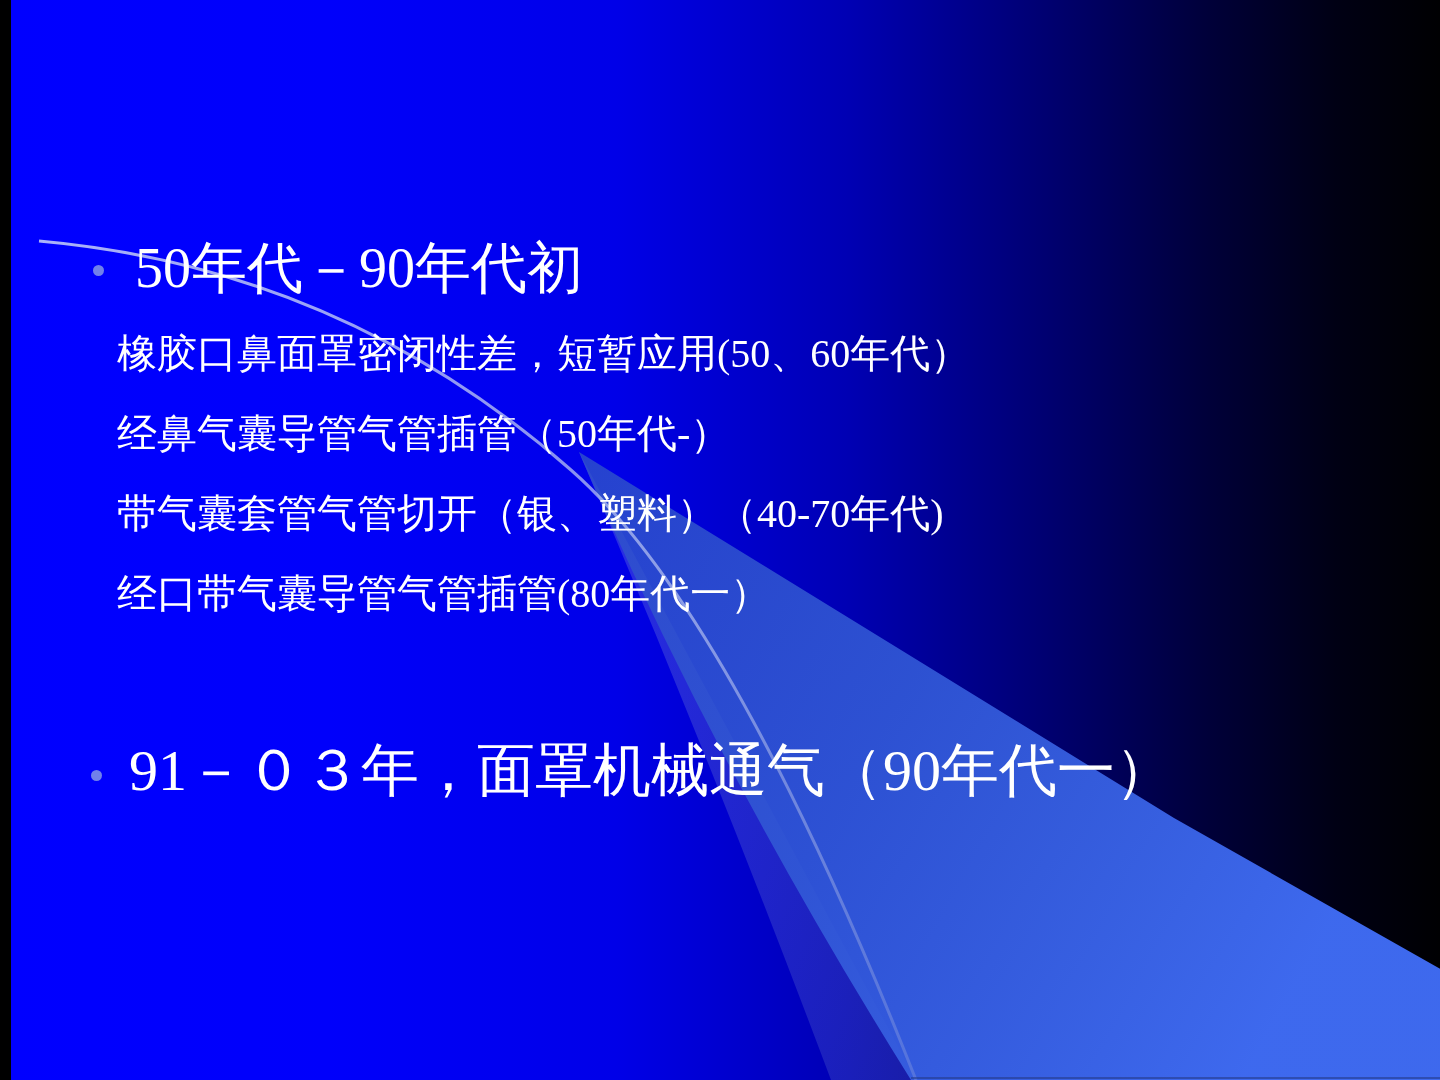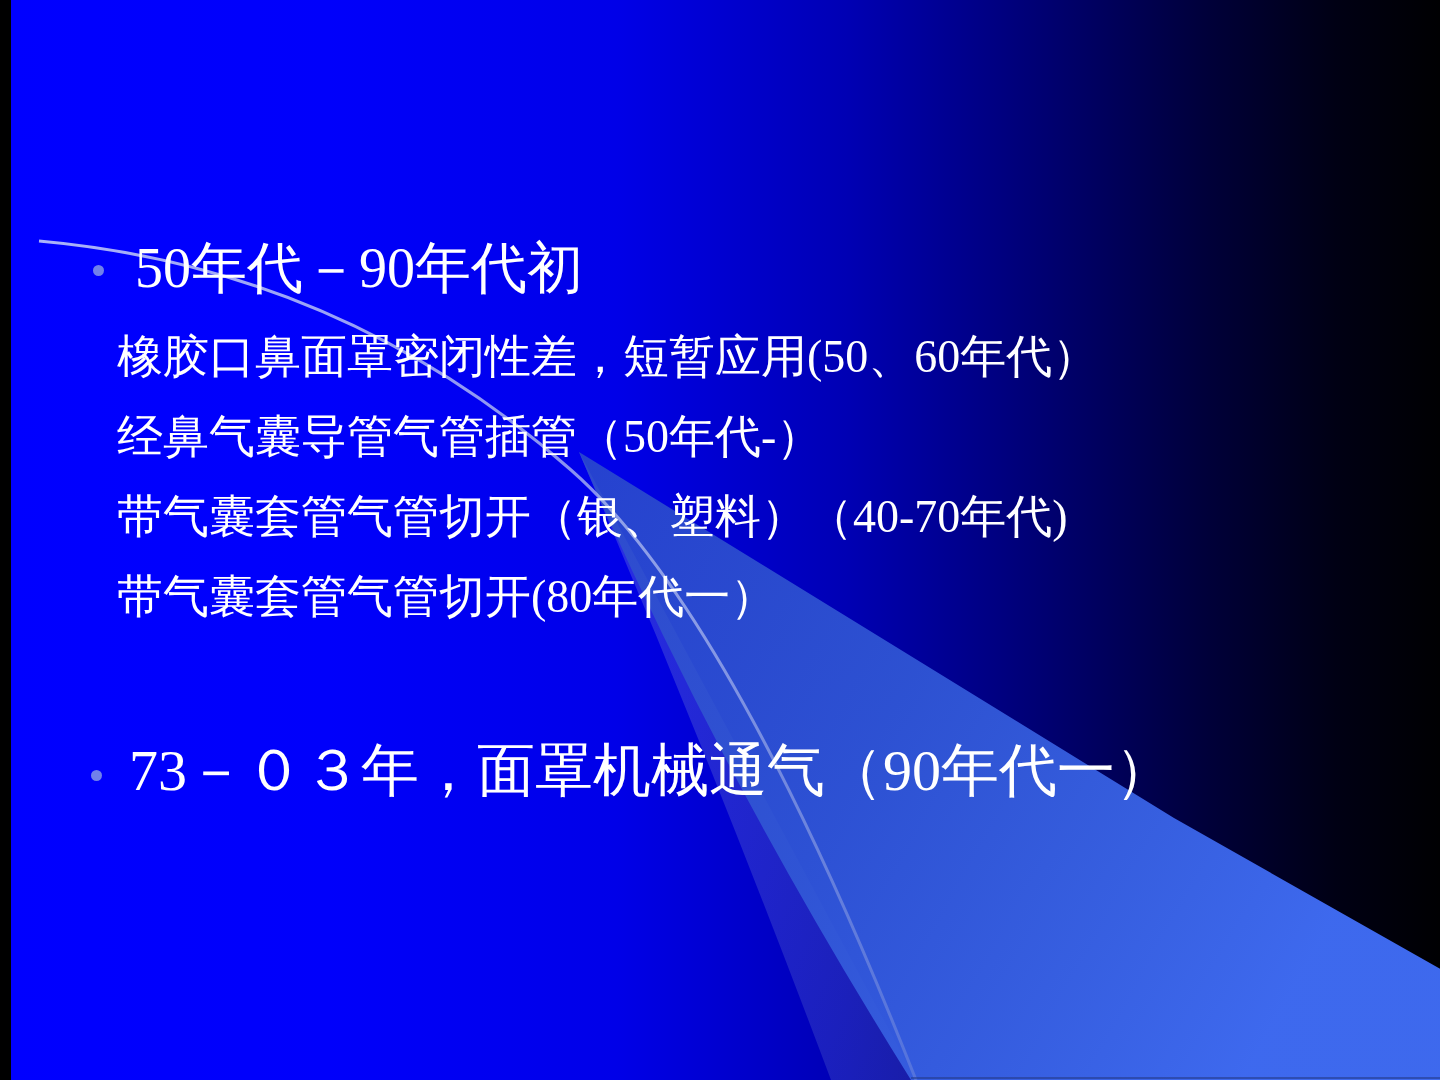--- a/index.html
+++ b/index.html
@@ -60,21 +60,21 @@
     color: #ffffff;
     font-size: 56px;
     line-height: 1;
     letter-spacing: 0px;
     white-space: nowrap;
   }
 
   .body-line {
     position: absolute;
     color: #ffffff;
-    font-size: 46px;
+    font-size: 40px;
     line-height: 1;
     white-space: nowrap;
   }
 
   .lower-headline {
     position: absolute;
     color: #ffffff;
     font-size: 58px;
     line-height: 1;
     white-space: nowrap;
@@ -122,22 +122,22 @@
     <div>
       <span class="bullet-dot" style="left:82px; top:265px;"></span>
       <div class="headline" style="left:124px; top:240px;">50年代－90年代初</div>
 
       <div class="body-line" style="left:106px; top:334px;">橡胶口鼻面罩密闭性差，短暂应用(50、60年代）</div>
 
       <div class="body-line" style="left:106px; top:414px;">经鼻气囊导管气管插管（50年代-）</div>
 
       <div class="body-line" style="left:106px; top:494px;">带气囊套管气管切开（银、塑料）（40-70年代)</div>
 
-      <div class="body-line" style="left:106px; top:574px;">带气囊套管气管切开(80年代一）</div>
+      <div class="body-line" style="left:106px; top:574px;">经口带气囊导管气管插管(80年代一）</div>
     </div>
 
     <div>
       <span class="bullet-dot" style="left:80px; top:770px;"></span>
-      <div class="lower-headline" style="left:118px; top:742px;">73－０３年，面罩机械通气（90年代一）</div>
+      <div class="lower-headline" style="left:118px; top:742px;">91－０３年，面罩机械通气（90年代一）</div>
     </div>
 
   </div>
 </div>
 
 </body></html>

